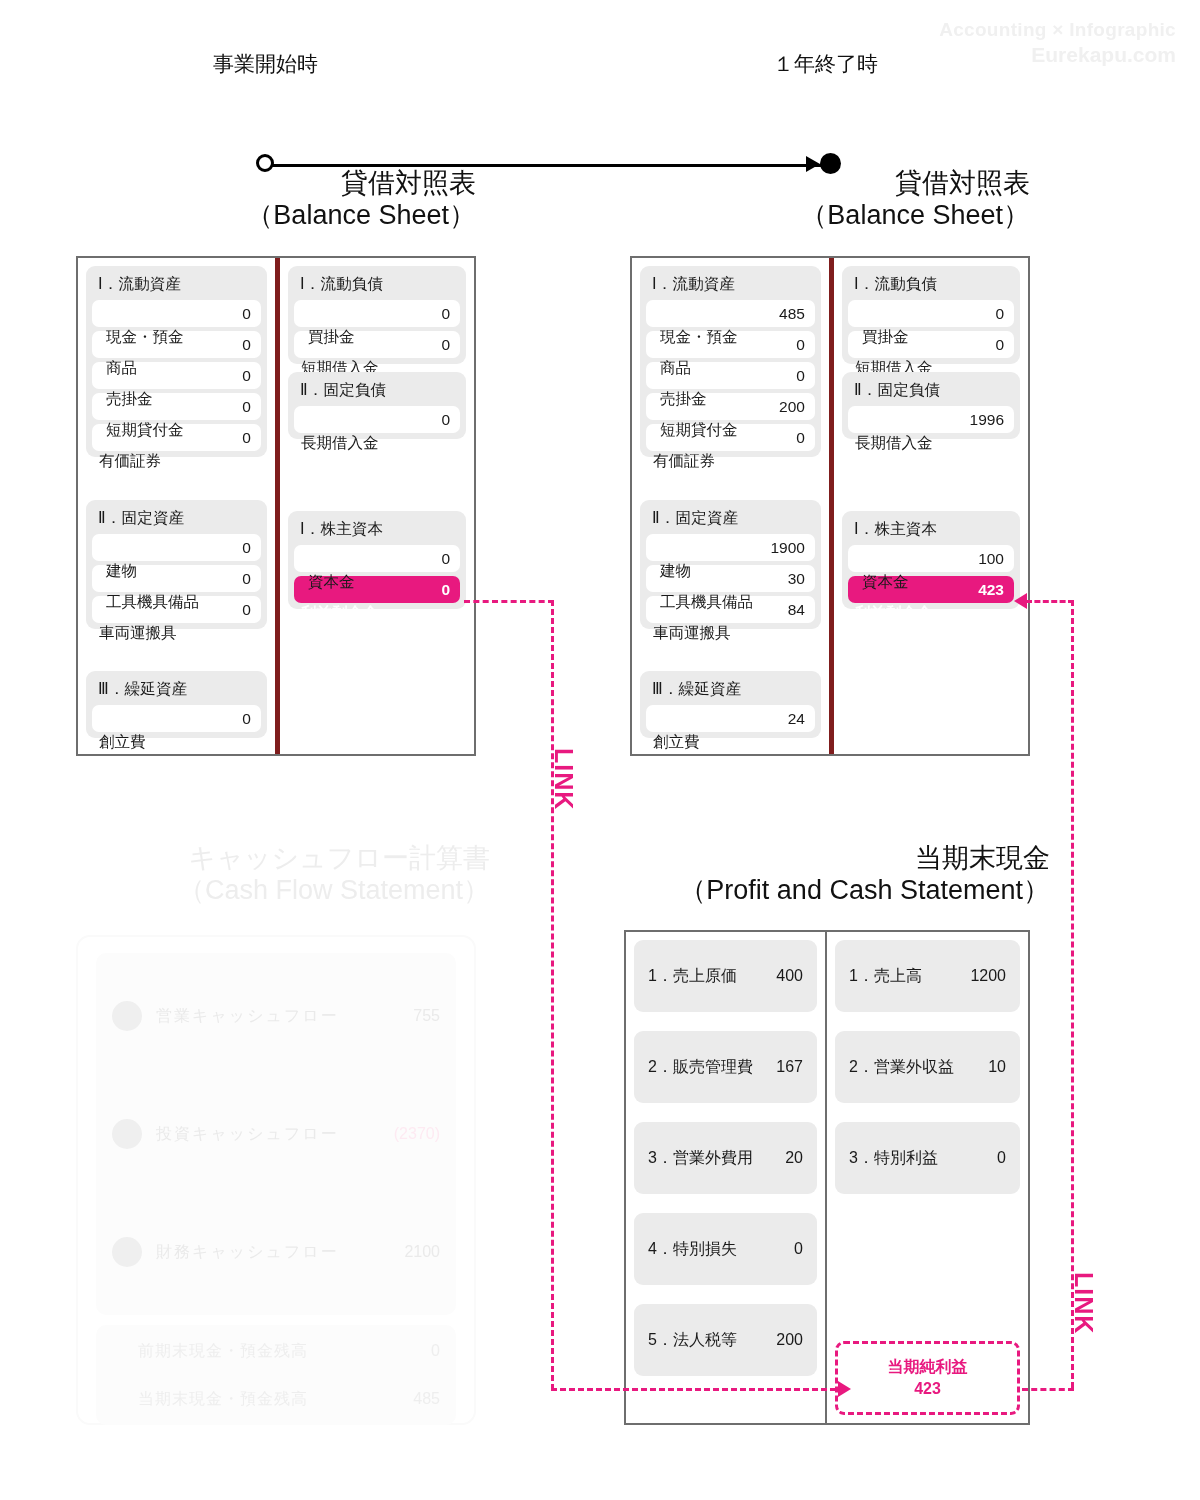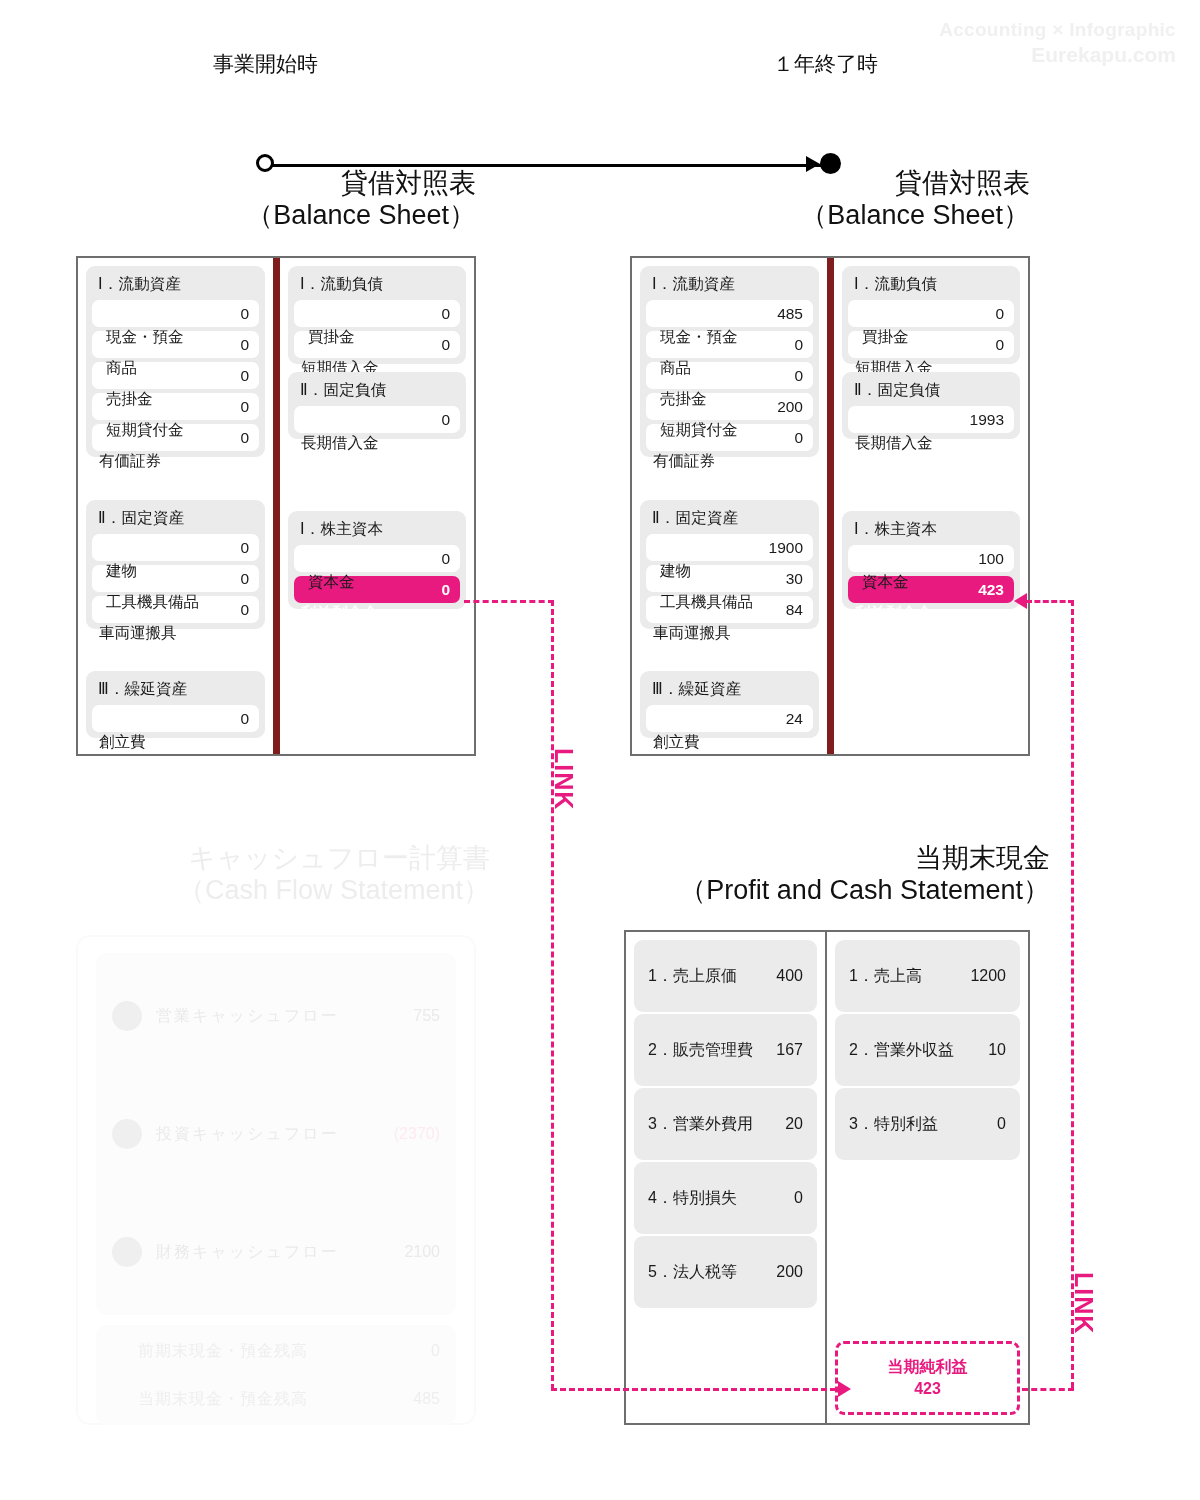--- a/index.html
+++ b/index.html
@@ -56,21 +56,21 @@
   .stmt-title.faded { color: #ededed; }
 
   
   .bs {
     position: absolute;
     display: flex;
     border: 2px solid #6e6e6e;
     background: #fff;
   }
   .bs-col { display: flex; flex-direction: column; }
-  .bs-col.left  { border-right: 7px solid #7f1d1d; }
+  .bs-col.left  { border-right: 5px solid #7f1d1d; }
   .bs-pad { padding: 8px 8px 8px 8px; }
 
   .group {
     background: #ebebeb; border-radius: 9px;
     padding: 4px 6px 6px 6px; margin-bottom: 8px;
   }
   .group-title {
     font-size: 15.5px; color: #1a1a1a; padding: 4px 4px 5px 6px;
     letter-spacing: .2px;
   }
@@ -91,21 +91,21 @@
   
   .pl {
     position: absolute; display: flex;
     border: 2px solid #6e6e6e; background: #fff;
   }
   .pl-col { display: flex; flex-direction: column; padding: 8px; }
   .pl-col.left { border-right: 2px solid #6e6e6e; }
   .pl-row {
     background: #ebebeb; border-radius: 9px;
     height: 72px; display: flex; align-items: center;
-    padding: 0 14px 0 14px; margin-bottom: 2px;
+    padding: 0 14px 0 14px; margin-bottom: 19px;
     font-size: 16px; color: #1a1a1a;
   }
   .pl-row .nm { flex: 1; white-space: nowrap; }
   .pl-row .vl { text-align: right; }
   .pl-net {
     margin-top: auto;
     border: 3px dashed #e8197f; border-radius: 9px;
     height: 74px; display: flex; flex-direction: column;
     align-items: center; justify-content: center;
     color: #e8197f; font-weight: bold; font-size: 16px; line-height: 1.35;
@@ -332,21 +332,21 @@
         </div>
         <div class="row">
           <span class="nm">短期借入金</span>
           <span class="vl">0</span>
         </div>
       </div>
       <div class="group">
         <div class="group-title">Ⅱ．固定負債</div>
         <div class="row">
           <span class="nm">長期借入金</span>
-          <span class="vl">1993</span>
+          <span class="vl">1996</span>
         </div>
       </div>
       <div style="height: 64px;"></div>
       <div class="group">
         <div class="group-title">Ⅰ．株主資本</div>
         <div class="row">
           <span class="nm">資本金</span>
           <span class="vl">100</span>
         </div>
         <div class="row highlight">

